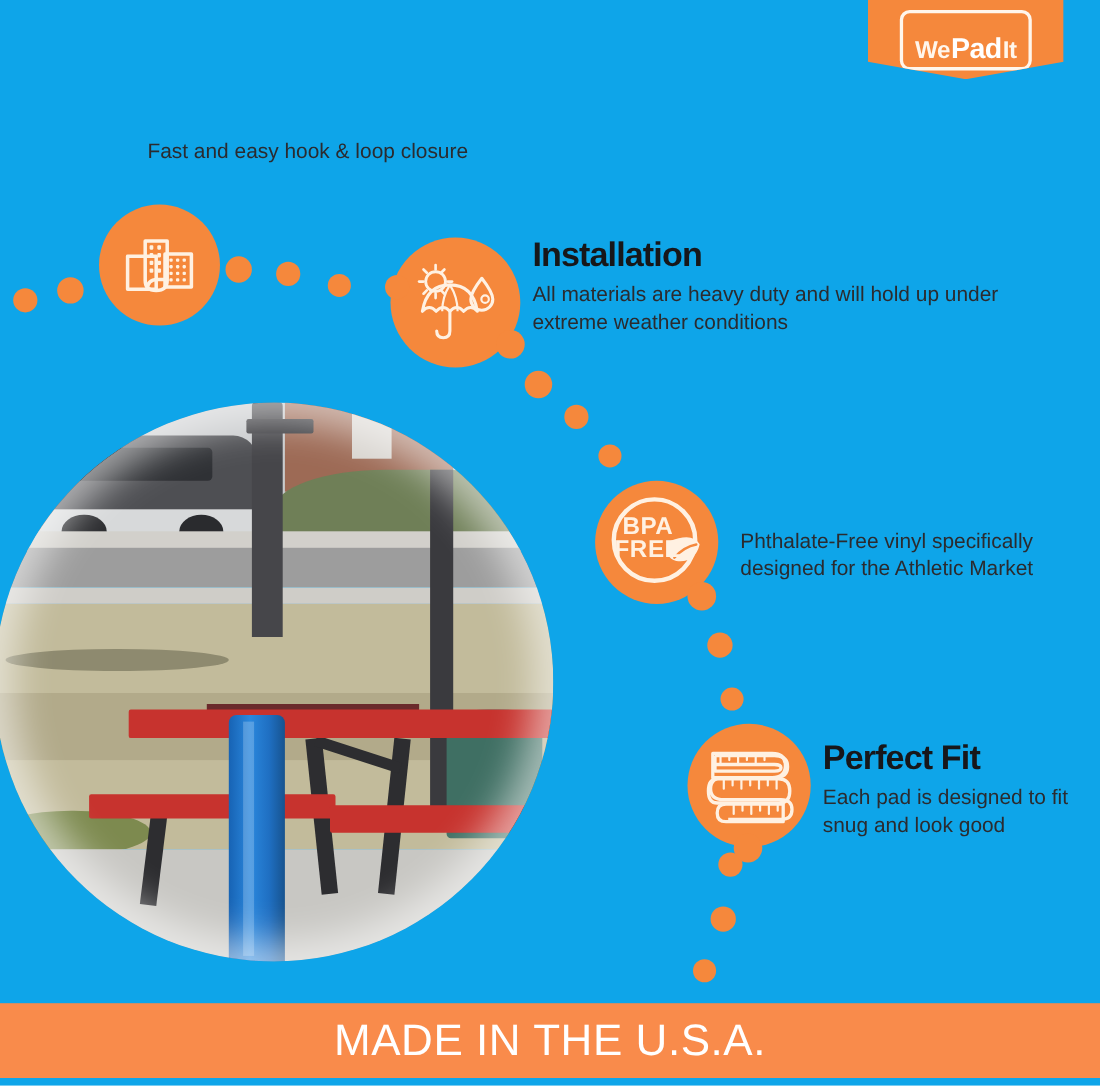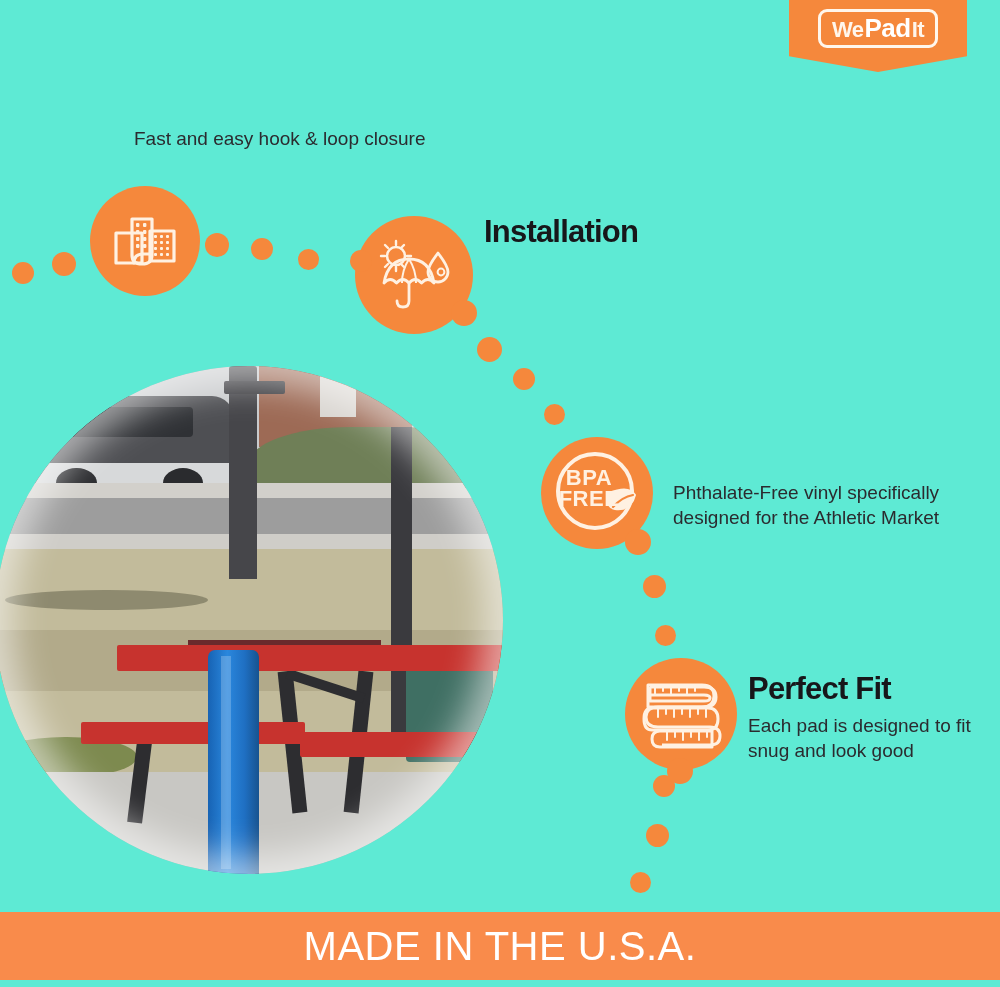--- a/index.html
+++ b/index.html
@@ -10,21 +10,21 @@
     height: 987px;
     background: #ffffff;
     font-family: "Liberation Sans", sans-serif;
     overflow: hidden;
   }
 
   #infographic {
     position: relative;
     width: 1000px;
     height: 987px;
-    background: #5eead4;
+    background: #0ea5e9;
     overflow: hidden;
   }
 
   
   .logo-pennant {
     position: absolute;
     left: 789px;
     top: 0px;
     width: 178px;
     height: 72px;
@@ -49,20 +49,21 @@
     font-size: 22px;
     font-weight: bold;
     letter-spacing: -0.5px;
   }
   .logo-pad {
     color: #FFFFFF;
     font-size: 26px;
     font-weight: bold;
     letter-spacing: -0.5px;
     padding: 0 1px;
+    margin-top: 16px;
   }
 
   
   .feature-title {
     position: absolute;
     color: #17171a;
     font-weight: bold;
     letter-spacing: -0.8px;
     white-space: nowrap;
   }
@@ -273,20 +274,21 @@
             <rect x="54" y="36" width="3" height="3" rx="1"></rect>
           <rect x="42" y="42" width="3" height="3" rx="1"></rect>
             <rect x="48" y="42" width="3" height="3" rx="1"></rect>
             <rect x="54" y="42" width="3" height="3" rx="1"></rect>
         </g>
       </svg>
     </span>
   </div>
 
   <div class="feature-title" id="title-weather">Installation</div>
+  <div class="feature-desc" id="desc-weather">All materials are heavy duty and will hold up under extreme weather conditions</div>
 
   <div class="icon-blob" id="blob-weather">
     <div class="blob-knob" style="left:-5px; top:34px; width:22px; height:22px;"></div>
     <div class="blob-knob" style="left:96px; top:84px; width:26px; height:26px;"></div>
     <span>
       <svg width="76" height="72" viewBox="0 0 76 72">
 
         <circle cx="20" cy="17" r="9" fill="none" stroke="#FFF1E2" stroke-width="2.6"></circle>
         <g stroke="#FFF1E2" stroke-width="2.4" stroke-linecap="round">
           <line x1="20" y1="2" x2="20" y2="6"></line>

